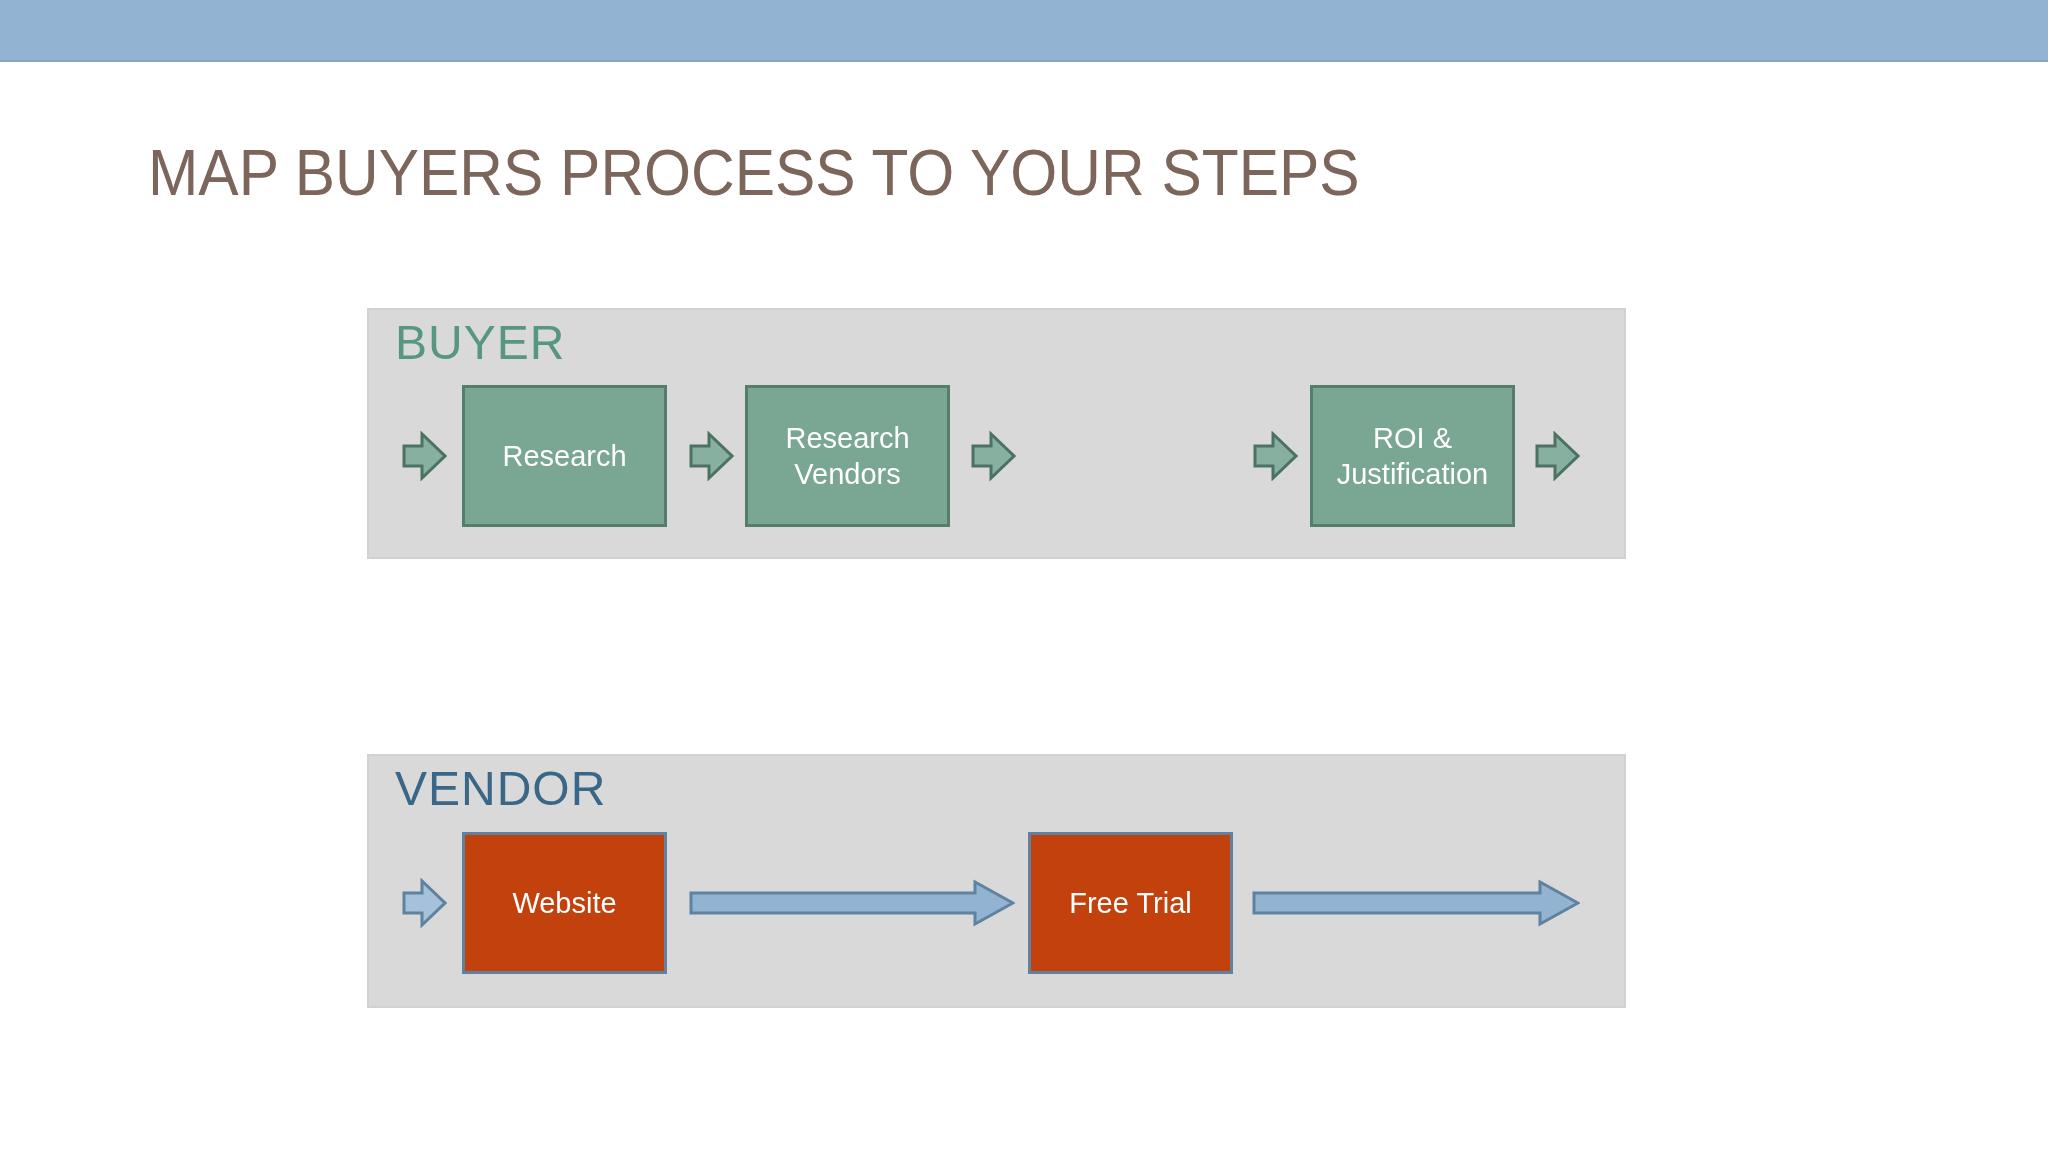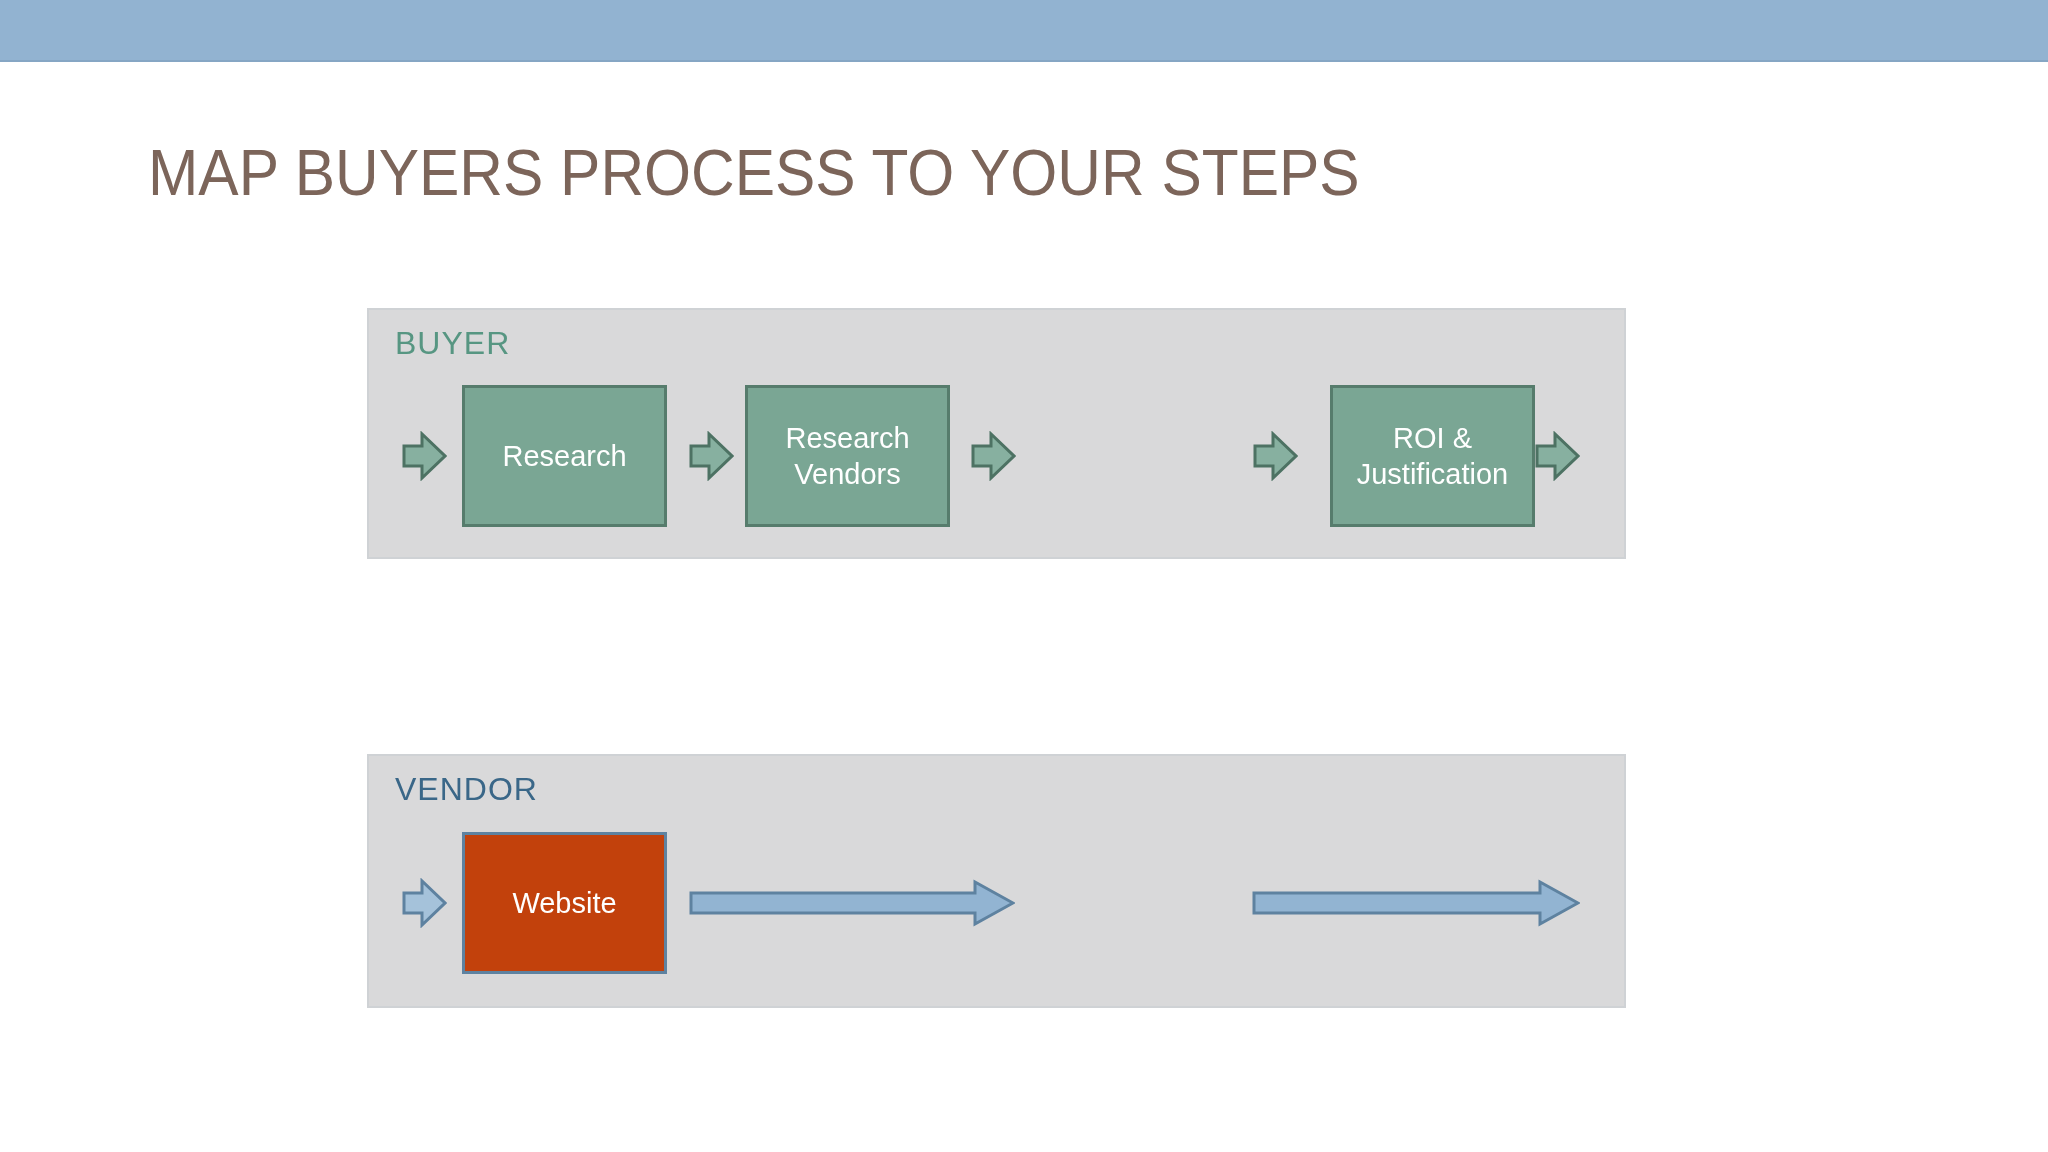--- a/index.html
+++ b/index.html
@@ -18,32 +18,32 @@
     transform:scaleX(0.93);transform-origin:0 50%;
   }
   .panel{
     position:absolute;left:367px;width:1259px;
     background:#d9d9da;border:2px solid #cfd2d5;box-sizing:border-box;
   }
   .panel.buyer{top:308px;height:251px;}
   .panel.vendor{top:754px;height:254px;}
   .panel-label{
     position:absolute;left:26px;top:11px;
-    font-size:32px;line-height:44px;font-weight:400;letter-spacing:1px;
+    font-size:48px;line-height:44px;font-weight:400;letter-spacing:1px;
   }
   .panel.buyer .panel-label{color:#579682;}
   .panel.vendor .panel-label{color:#3a6788;}
   .step{
     position:absolute;width:205px;height:142px;box-sizing:border-box;
     display:flex;align-items:center;justify-content:center;text-align:center;
     font-size:29px;line-height:36px;color:#ffffff;padding:4px 8px;
   }
   .step.green{background:#7aa694;border:3px solid #567c6c;top:75px;}
   .step.blue{background:#c2410c;border:3px solid #5e82a0;top:76px;}
-  .b1{left:93px;} .b2{left:376px;} .b3{left:659px;} .b4{left:961px;}
+  .b1{left:93px;} .b2{left:376px;} .b3{left:659px;} .b4{left:941px;}
   .arrow{position:absolute;display:block;}
   .sm-arrow{width:45px;height:50px;}
   .buyer .sm-arrow{top:121px;}
   .vendor .sm-arrow{top:122px;}
   .a1{left:33px;} .a2{left:320px;} .a3{left:602px;} .a4{left:884px;} .a5{left:1166px;}
   .lg-arrow{top:123px;height:48px;}
   .la1{left:320px;width:326px;}
   .la2{left:883px;width:328px;}
 </style>
 </head>
@@ -100,19 +100,22 @@
     </svg>
 
     <div class="step blue b1">
       <span>Website</span>
     </div>
 
     <svg class="arrow lg-arrow la1" viewBox="0 0 326 48">
       <polygon points="2,14 286,14 286,3 324,24 286,45 286,34 2,34" fill="#92b4d2" stroke="#5e82a0" stroke-width="3"></polygon>
     </svg>
 
+    <div class="step blue b3">
+      <span>Free Trial</span>
+    </div>
 
     <svg class="arrow lg-arrow la2" viewBox="0 0 328 48">
       <polygon points="2,14 288,14 288,3 326,24 288,45 288,34 2,34" fill="#92b4d2" stroke="#5e82a0" stroke-width="3"></polygon>
     </svg>
   </section>
 
 </div>
 
 </body></html>

